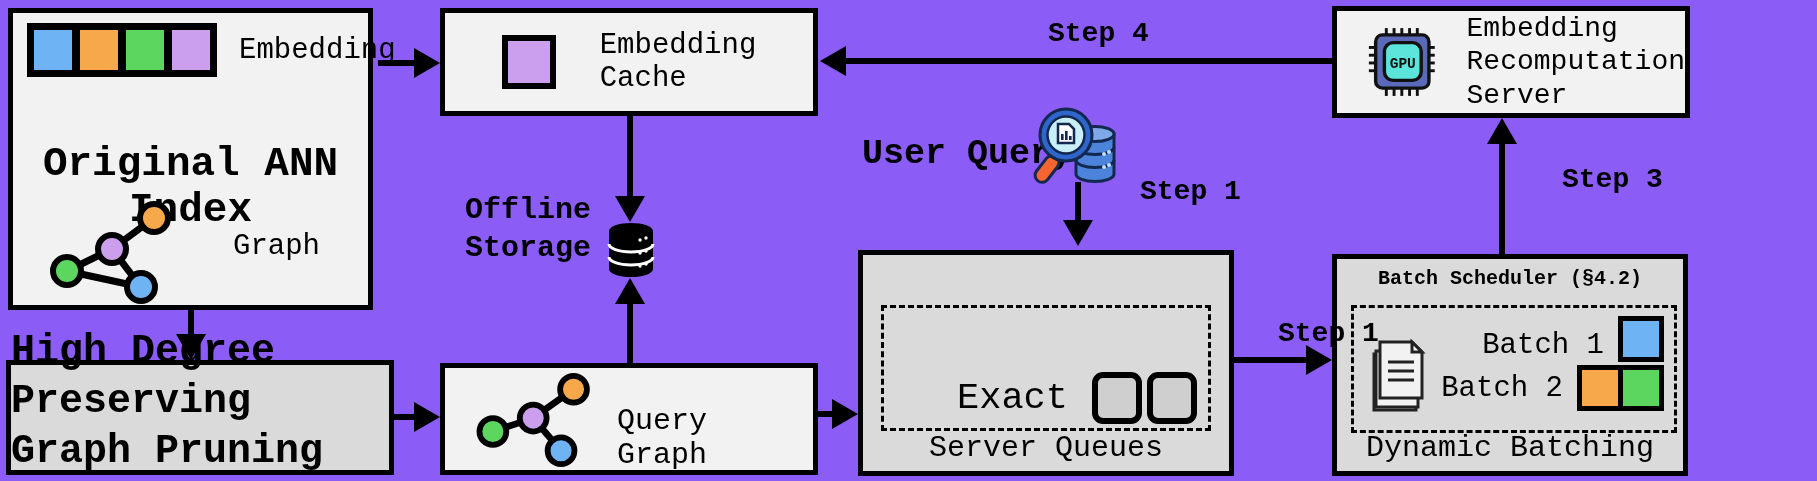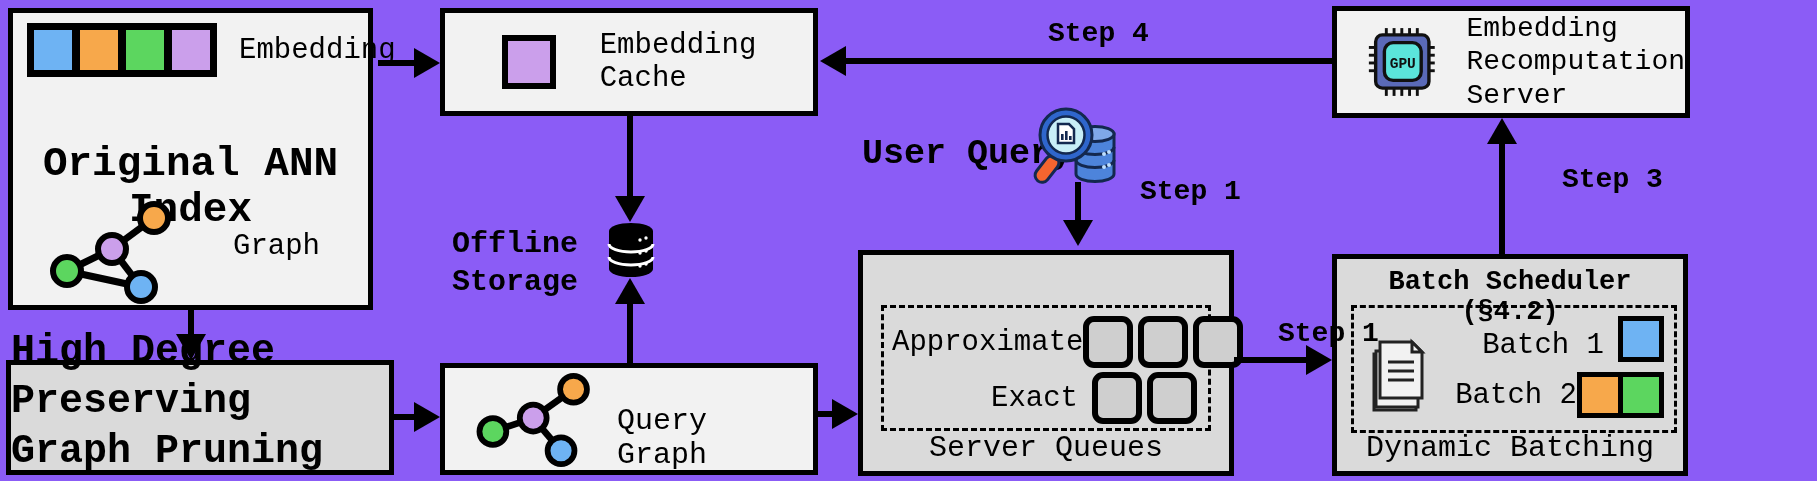--- a/index.html
+++ b/index.html
@@ -99,21 +99,21 @@
       </g>
       <rect x="11" y="9" width="55" height="55" rx="7" fill="#5a6ab8" stroke="#111" stroke-width="3.5"></rect>
       <rect x="20" y="17" width="38" height="39" rx="9" fill="#5be5db" stroke="#111" stroke-width="3.5"></rect>
       <text x="39" y="43" text-anchor="middle" font-size="15" font-weight="bold" fill="#111">GPU</text>
     </svg>
     <div class="pre" style="font-size:28px;line-height:1.18;">Embedding
 Recomputation
 Server</div>
   </div>
 
-  <div class="pre title" style="position:absolute;left:452px;top:226px;width:152px;font-size:30px;line-height:1.25;">Offline
+  <div class="pre title" style="position:absolute;left:452px;top:192px;width:152px;text-align:center;font-size:30px;line-height:1.25;">Offline
 Storage</div>
   <svg style="position:absolute;left:604px;top:222px;" width="54" height="56" viewBox="0 0 54 56">
     <path d="M5 9 v38 a22 8 0 0 0 44 0 v-38 z" fill="#000"></path>
     <ellipse cx="27" cy="9" rx="22" ry="8" fill="#000"></ellipse>
     <path d="M5 22 a22 8 0 0 0 44 0" fill="none" stroke="#fff" stroke-width="3"></path>
     <path d="M5 35 a22 8 0 0 0 44 0" fill="none" stroke="#fff" stroke-width="3"></path>
     <g fill="#fff">
       <circle cx="36" cy="18" r="1.7"></circle>
         <circle cx="42" cy="16" r="1.7"></circle>
       <circle cx="36" cy="31" r="1.7"></circle>
@@ -147,41 +147,33 @@
     <path d="M26 22 h11 l5 5 v14 h-16 z" fill="#fff" stroke="#13284f" stroke-width="2.5"></path>
     <g fill="#13284f">
       <rect x="29" y="32" width="2.6" height="6"></rect>
       <rect x="33" y="29" width="2.6" height="9"></rect>
       <rect x="37" y="34" width="2.6" height="4"></rect>
     </g>
   </svg>
 
   <div class="box bg-gray" style="left:858px;top:250px;width:376px;height:226px;">
     <div class="dashed" style="left:18px;top:50px;width:330px;height:126px;">
-      <div style="position:absolute;left:8px;top:8px;display:flex;align-items:center;width:100%;">
-        <div style="width:200px;font-size:29px;">Approximate</div>
-        <div class="slot-row">
-          <div class="slot"></div>
-          <div class="slot"></div>
-          <div class="slot"></div>
-        </div>
-      </div>
       <div style="position:absolute;left:8px;top:64px;display:flex;align-items:center;">
-        <div style="width:200px;font-size:29px;text-align:right;padding-right:14px;box-sizing:border-box;">Exact</div>
+        <div style="width:200px;font-size:37px;text-align:right;padding-right:24px;box-sizing:border-box;">Exact</div>
         <div class="slot-row">
           <div class="slot"></div>
           <div class="slot"></div>
         </div>
       </div>
     </div>
     <div style="position:absolute;left:0;right:0;bottom:6px;text-align:center;font-size:30px;">Server Queues</div>
   </div>
 
   <div class="box bg-gray" style="left:1332px;top:254px;width:356px;height:222px;">
-    <div class="title" style="position:absolute;left:0;right:0;top:8px;text-align:center;font-size:27px;">Batch Scheduler (§4.2)</div>
+    <div class="title" style="position:absolute;left:0;right:0;top:8px;text-align:center;font-size:20px;">Batch Scheduler (§4.2)</div>
     <div class="dashed" style="left:14px;top:46px;width:326px;height:128px;">
 
       <svg style="position:absolute;left:16px;top:26px;" width="70" height="78" viewBox="0 0 70 78">
         <g fill="#f2f2f2" stroke="#222" stroke-width="3">
           <path d="M8 14 h32 l10 10 v46 h-42 z" transform="translate(-4,6)"></path>
           <path d="M8 14 h32 l10 10 v46 h-42 z" transform="translate(-2,3)"></path>
           <path d="M10 8 h32 l10 10 v46 h-42 z"></path>
           <path d="M42 8 v10 h10 z" fill="#f2f2f2"></path>
         </g>
         <g stroke="#222" stroke-width="3">
@@ -189,21 +181,21 @@
           <line x1="18" y1="37" x2="44" y2="37"></line>
           <line x1="18" y1="46" x2="44" y2="46"></line>
         </g>
       </svg>
       <div style="position:absolute;right:10px;top:8px;display:flex;align-items:flex-end;gap:14px;">
         <div style="font-size:29px;">Batch 1</div>
         <div class="batch-frame">
           <div class="batch-sq c-blue"></div>
         </div>
       </div>
-      <div style="position:absolute;right:10px;top:64px;display:flex;align-items:center;justify-content:flex-end;">
+      <div style="position:absolute;right:10px;top:57px;display:flex;align-items:center;gap:14px;justify-content:flex-end;">
         <div style="font-size:29px;">Batch 2</div>
         <div class="batch-frame">
           <div class="batch-sq c-orange"></div>
           <div class="batch-sq c-green"></div>
         </div>
       </div>
     </div>
     <div style="position:absolute;left:0;right:0;bottom:6px;text-align:center;font-size:30px;">Dynamic Batching</div>
   </div>
 

